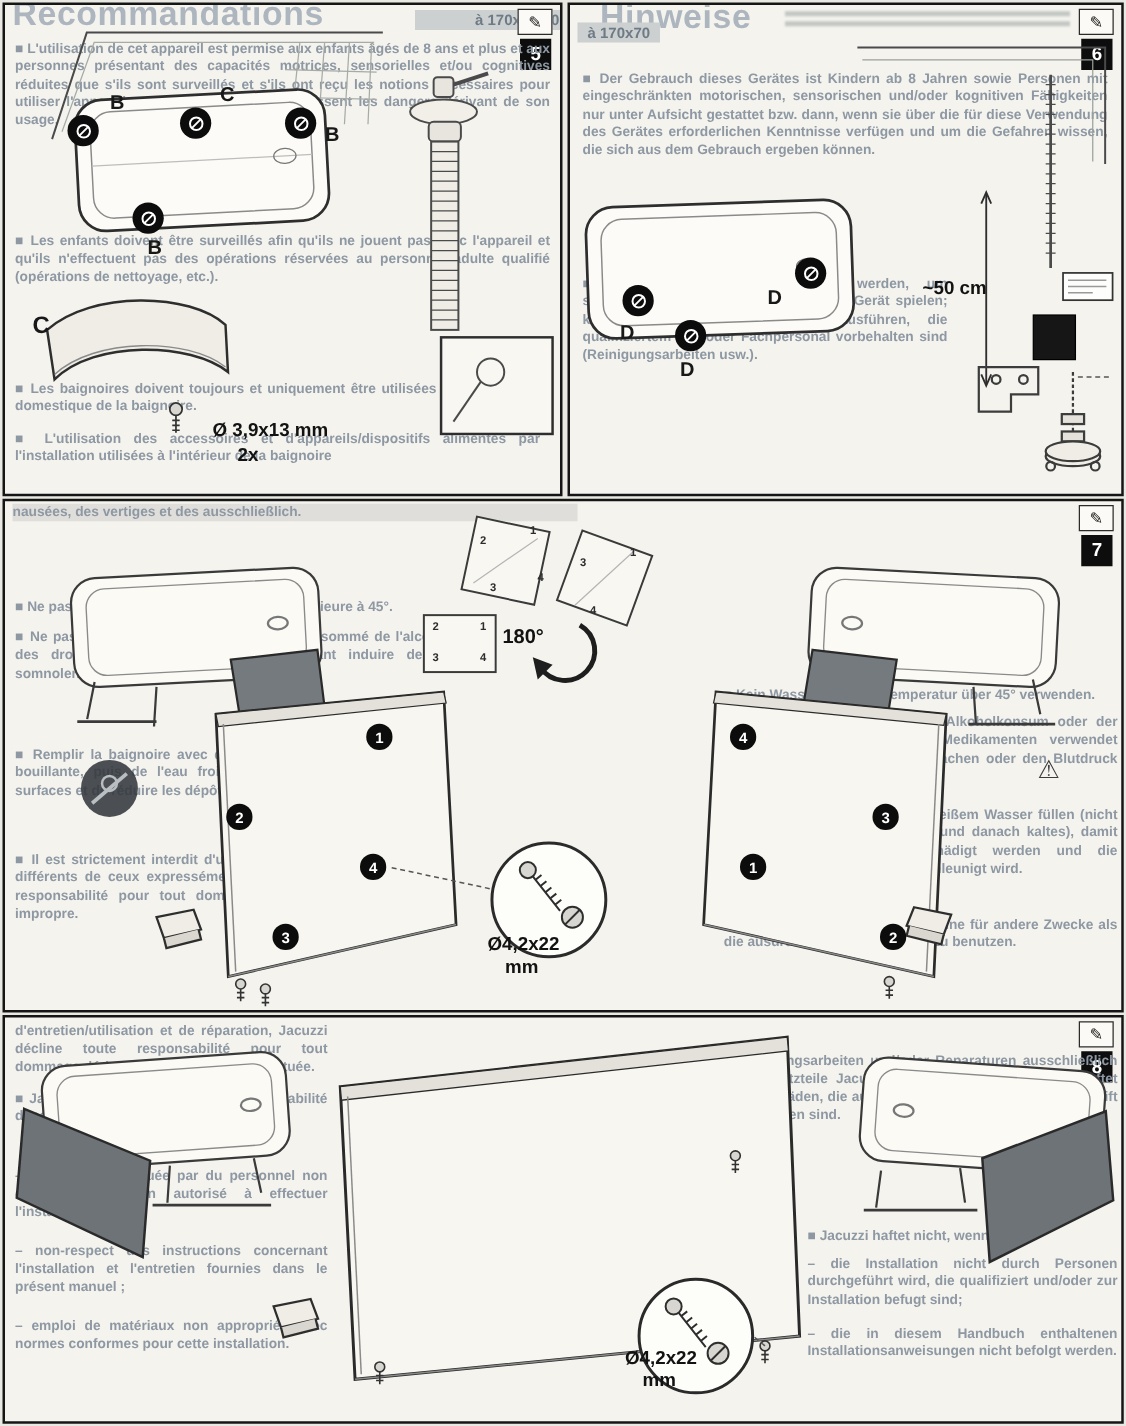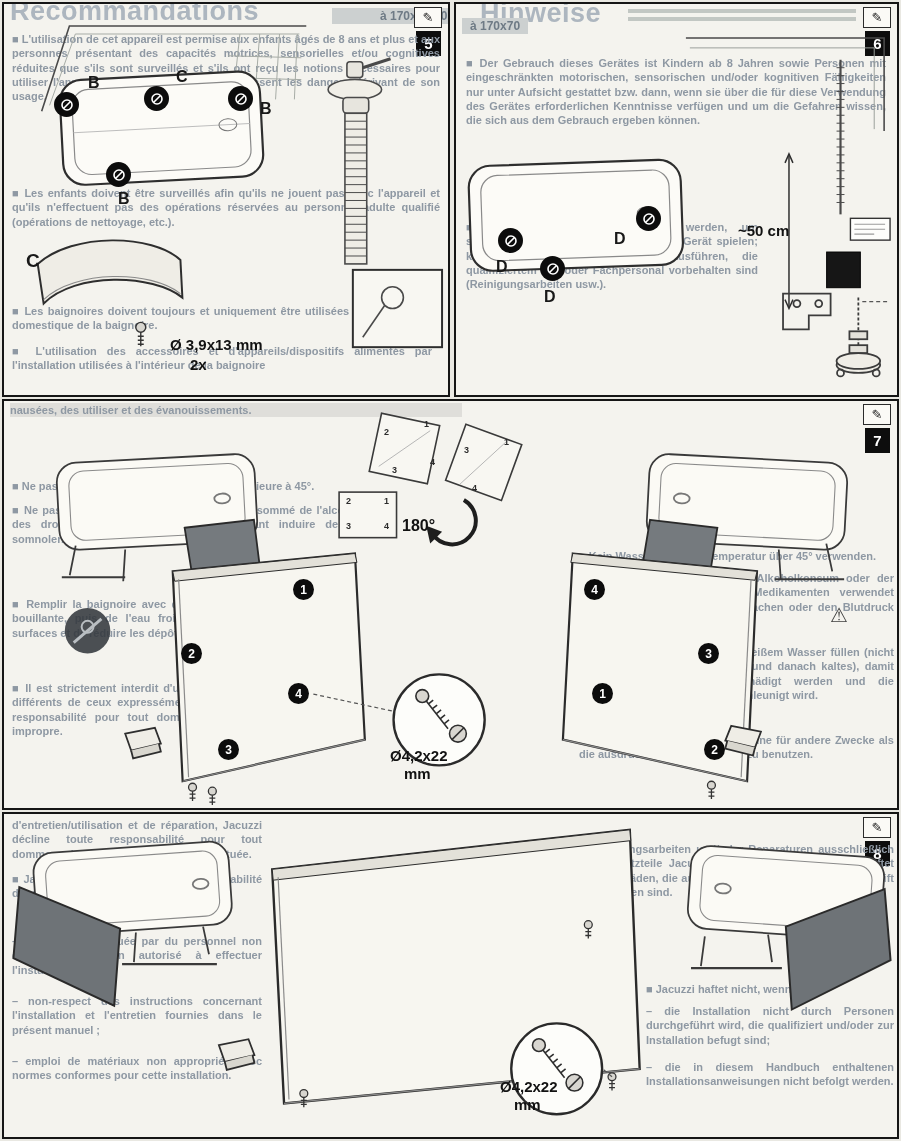--- a/index.html
+++ b/index.html
@@ -194,21 +194,21 @@
     <div class="letter" style="left:88px; top:284px;">D</div>
     <div class="letter" style="left:158px; top:226px;">D</div>
 
     <div class="spec" style="left:282px; top:218px;text-align:right;">~50 cm</div>
   </section>
 
   <section class="panel" id="panel7">
     <div class="pencil">✎</div>
     <div class="badge">7</div>
 
-    <div class="ft hl" style="left:6px; top:2px; width:452px;">nausées, des utiliser et des évanouissements.</div>
+    <div class="ft hl" style="left:6px; top:2px; width:452px;">nausées, des vertiges et des ausschließlich.</div>
     <div class="ft" style="left:8px; top:78px; width:340px;">■ Ne pas utiliser l'eau à une température supérieure à 45°.</div>
     <div class="ft" style="left:8px; top:102px; width:345px;">■ Ne pas utiliser la baignoire après avoir consommé de l'alcool, des drogues ou des médicaments pouvant induire de la somnolence ou élever/abaisser la pression.</div>
     <div class="ft" style="left:8px; top:196px; width:345px;">■ Remplir la baignoire avec de l'eau déjà mélangée (donc pas bouillante, puis de l'eau froide), afin de ne pas abîmer les surfaces et de réduire les dépôts de calcaire.</div>
     <div class="ft" style="left:8px; top:280px; width:345px;">■ Il est strictement interdit d'utiliser l'appareil pour des usages différents de ceux expressément prévus. Jacuzzi décline toute responsabilité pour tout dommage dérivant d'une utilisation impropre.</div>
 
     <div class="ft" style="left:575px; top:148px; width:315px;">■ Kein Wasser mit einer Temperatur über 45° verwenden.</div>
     <div class="ft" style="left:575px; top:170px; width:315px;">■ Die Wanne darf nicht nach Alkoholkonsum oder der Einnahme von Drogen oder Medikamenten verwendet werden, die Schläfrigkeit verursachen oder den Blutdruck verändern.</div>
     <div class="ft" style="left:575px; top:244px; width:315px;">■ Die Wanne nie direkt mit zu heißem Wasser füllen (nicht zuerst kochend heißes Wasser und danach kaltes), damit die Oberflächen nicht beschädigt werden und die Ablagerung von Kalk nicht beschleunigt wird.</div>
     <div class="ft" style="left:575px; top:332px; width:315px;">■ Es ist streng verboten, die Wanne für andere Zwecke als die ausdrücklich vorgesehenen zu benutzen.</div>
 
@@ -302,21 +302,21 @@
     <span class="mini-num" style="left:388px; top:64px;">3</span>
     <span class="mini-num" style="left:426px; top:56px;">4</span>
     <span class="mini-num" style="left:460px; top:44px;">3</span>
     <span class="mini-num" style="left:500px; top:36px;">1</span>
     <span class="mini-num" style="left:468px; top:82px;">4</span>
     <span class="mini-num" style="left:342px; top:95px;">2</span>
     <span class="mini-num" style="left:380px; top:95px;">1</span>
     <span class="mini-num" style="left:342px; top:120px;">3</span>
     <span class="mini-num" style="left:380px; top:120px;">4</span>
 
-    <div class="spec" style="left:398px; top:116px; font-size:16px;text-align:right;">180°</div>
+    <div class="spec" style="left:398px; top:100px; font-size:16px;text-align:right;">180°</div>
 
     <div class="numdot" style="left:289px; top:178px;">1</div>
     <div class="numdot" style="left:177px; top:242px;">2</div>
     <div class="numdot" style="left:284px; top:282px;">4</div>
     <div class="numdot" style="left:214px; top:338px;">3</div>
 
     <div class="numdot" style="left:580px; top:178px;">4</div>
     <div class="numdot" style="left:694px; top:242px;">3</div>
     <div class="numdot" style="left:588px; top:282px;">1</div>
     <div class="numdot" style="left:700px; top:338px;">2</div>

